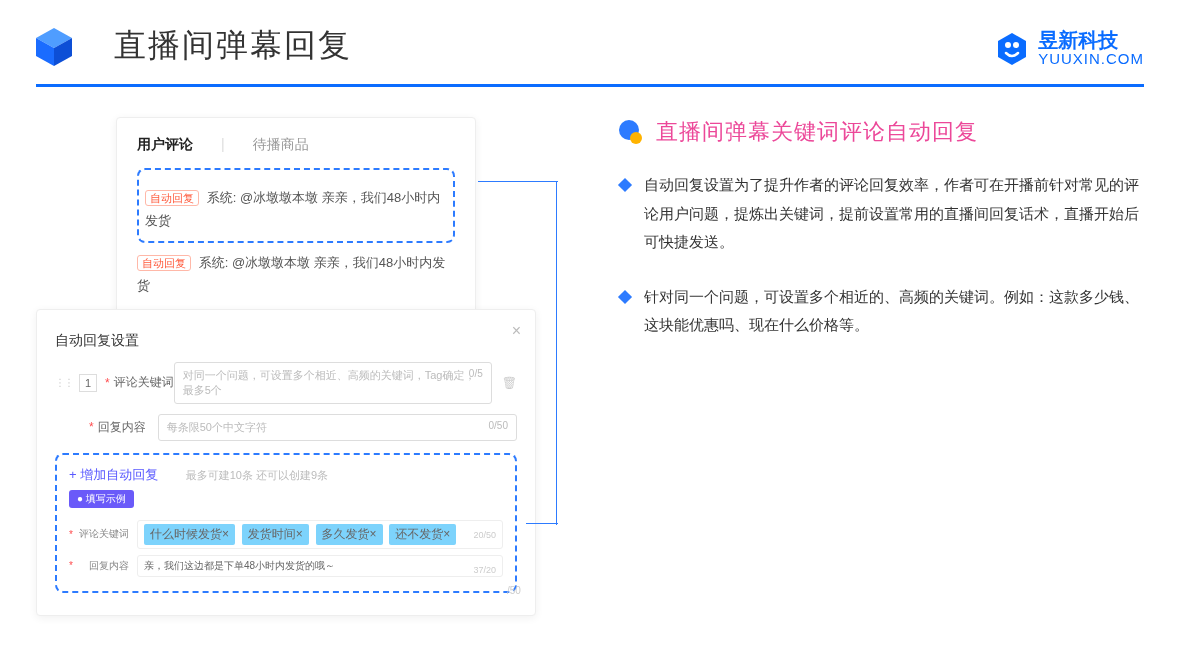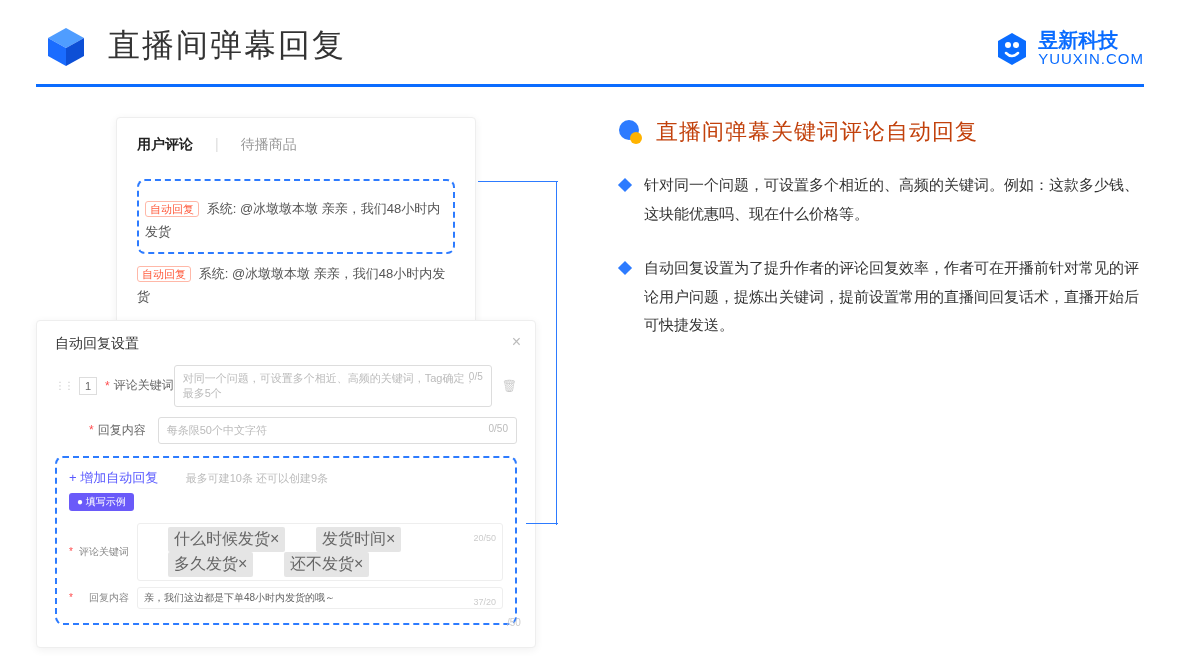--- a/index.html
+++ b/index.html
@@ -1,58 +1,58 @@
 <!DOCTYPE html>
 <html><head>
 <meta charset="utf-8">
 <style>
 *{margin:0;padding:0;box-sizing:border-box;font-family:"Microsoft YaHei","PingFang SC",sans-serif;}
 body{width:1180px;height:664px;background:#fff;position:relative;overflow:hidden;}
-.header{display:flex;align-items:flex-start;padding:24px 44px 12px;}
+.header{display:flex;align-items:flex-start;padding:24px 32px 12px;gap:18px;}
 .logo-cube{width:44px;height:44px;margin-right:20px;position:relative;}
 .title{font-size:32px;color:#333;letter-spacing:2px;font-weight:500;}
 .brand{position:absolute;right:36px;top:30px;display:flex;align-items:center;color:#0a6cff;}
 .brand-icon{width:36px;height:36px;margin-right:8px;}
 .brand-text{font-size:20px;font-weight:bold;line-height:1;}
 .brand-sub{font-size:15px;letter-spacing:1px;color:#0a6cff;}
 .hr{height:3px;background:#0a6cff;margin:4px 36px 0;}
 .content{display:flex;padding:30px 36px 0;}
 .left{width:520px;position:relative;}
 .right{flex:1;padding-left:60px;}
 .card{background:#fff;border:1px solid #eee;border-radius:4px;box-shadow:0 2px 8px rgba(0,0,0,0.06);}
 .card1{width:360px;margin-left:80px;padding:18px 20px 24px;position:relative;z-index:1;}
-.tabs{display:flex;font-size:14px;margin-bottom:25px;gap:22px;color:#999;}
+.tabs{display:flex;font-size:14px;margin-bottom:14px;gap:28px;color:#999;}
 .tabs .active{color:#222;font-weight:600;}
 .tabs .divider{color:#ddd;}
 .comment{font-size:13px;color:#555;line-height:1.8;margin-top:8px;}
 .tag-auto{color:#ff5a3c;border:1px solid #ffb8a8;border-radius:3px;font-size:11px;padding:1px 4px;margin-right:4px;}
 .highlight-box{border:2px dashed #2d7bff;border-radius:8px;padding:8px 6px;margin-top:4px;position:relative;}
-.card2{width:500px;margin-top:-14px;padding:14px 18px 22px;position:relative;z-index:2;}
+.card2{width:500px;margin-top:-14px;padding:22px 18px 22px;position:relative;z-index:2;}
 .card2-title{font-size:14px;color:#333;margin-bottom:12px;}
 .close-x{position:absolute;right:14px;top:12px;color:#bbb;font-size:16px;}
 .form-row{display:flex;align-items:center;font-size:12px;margin:10px 0;}
 .num-badge{width:18px;height:18px;border:1px solid #ddd;text-align:center;line-height:16px;font-size:11px;margin-right:8px;color:#666;}
 .drag-dots{color:#ccc;font-size:10px;margin-right:6px;letter-spacing:-1px;}
 .req-star{color:#ff4d4f;margin-right:4px;}
 .label{color:#666;width:60px;}
 .input-box{flex:1;border:1px solid #ddd;border-radius:3px;padding:5px 8px;color:#bbb;font-size:11px;position:relative;}
 .counter{position:absolute;right:8px;top:5px;color:#bbb;font-size:10px;}
 .trash{color:#ccc;margin-left:10px;}
 .dashed-panel{border:2px dashed #2d7bff;border-radius:8px;padding:10px 12px 14px;margin-top:12px;}
 .add-link{color:#5a5aff;font-size:13px;}
 .hint-txt{color:#bbb;font-size:11px;margin-left:23px;}
 .badge-purple{display:inline-block;background:#6a5af9;color:#fff;font-size:10px;padding:2px 8px;border-radius:3px;margin:6px 0;}
-.chip{display:inline-block;background:#e5e5e5;color:#666;font-size:16px;padding:2px 6px;border-radius:2px;margin-right:4px;margin-left:24px;}
+.chip{display:inline-block;background:#7dd3fc;color:#666;font-size:12px;padding:2px 6px;border-radius:2px;margin-right:4px;}
 .mini-row{display:flex;align-items:center;margin-top:6px;font-size:10px;}
 .mini-label{color:#888;width:54px;text-align:right;margin-right:8px;}
 .mini-box{flex:1;border:1px solid #eee;border-radius:3px;padding:3px 6px;position:relative;min-height:22px;}
 .mini-counter{position:absolute;right:6px;top:9px;color:#ccc;font-size:9px;}
 .sec-head{display:flex;align-items:center;margin-bottom:24px;}
 .sec-icon{width:28px;height:28px;margin-right:12px;position:relative;}
-.sec-title{font-size:22px;color:#c2410c;letter-spacing:1px;}
+.sec-title{font-size:22px;color:#ec4899;letter-spacing:1px;}
 .bullet{display:flex;margin-bottom:26px;font-size:15px;color:#333;line-height:1.9;}
 .diamond{width:10px;height:10px;background:#2d7bff;transform:rotate(45deg);margin:9px 14px 0 4px;flex-shrink:0;}
 .connector{position:absolute;border:1.5px solid #2d7bff;z-index:3;}
 .grey-strip{position:absolute;right:18px;bottom:20px;width:10px;height:10px;color:#ccc;font-size:10px;text-align:center;}
 </style>
 </head>
 <body>
 
 <div class="header">
   <div class="logo-cube">
@@ -167,20 +167,20 @@
       <div class="sec-icon">
         <svg viewBox="0 0 28 28">
             <circle cx="13" cy="12" r="10" fill="#2d7bff"></circle>
             <circle cx="20" cy="20" r="6" fill="#ffb300"></circle>
           </svg>
       </div>
       <div class="sec-title">直播间弹幕关键词评论自动回复</div>
     </div>
     <div class="bullet">
       <div class="diamond"></div>
-      <div>针对同一个问题，可设置多个相近的、高频的关键词。例如：这款多少钱、这块能优惠吗、现在什么价格等。</div>
+      <div>自动回复设置为了提升作者的评论回复效率，作者可在开播前针对常见的评论用户问题，提炼出关键词，提前设置常用的直播间回复话术，直播开始后可快捷发送。</div>
     </div>
     <div class="bullet">
       <div class="diamond"></div>
-      <div>自动回复设置为了提升作者的评论回复效率，作者可在开播前针对常见的评论用户问题，提炼出关键词，提前设置常用的直播间回复话术，直播开始后可快捷发送。</div>
+      <div>针对同一个问题，可设置多个相近的、高频的关键词。例如：这款多少钱、这块能优惠吗、现在什么价格等。</div>
     </div>
   </div>
 </div>
 
 </body></html>

